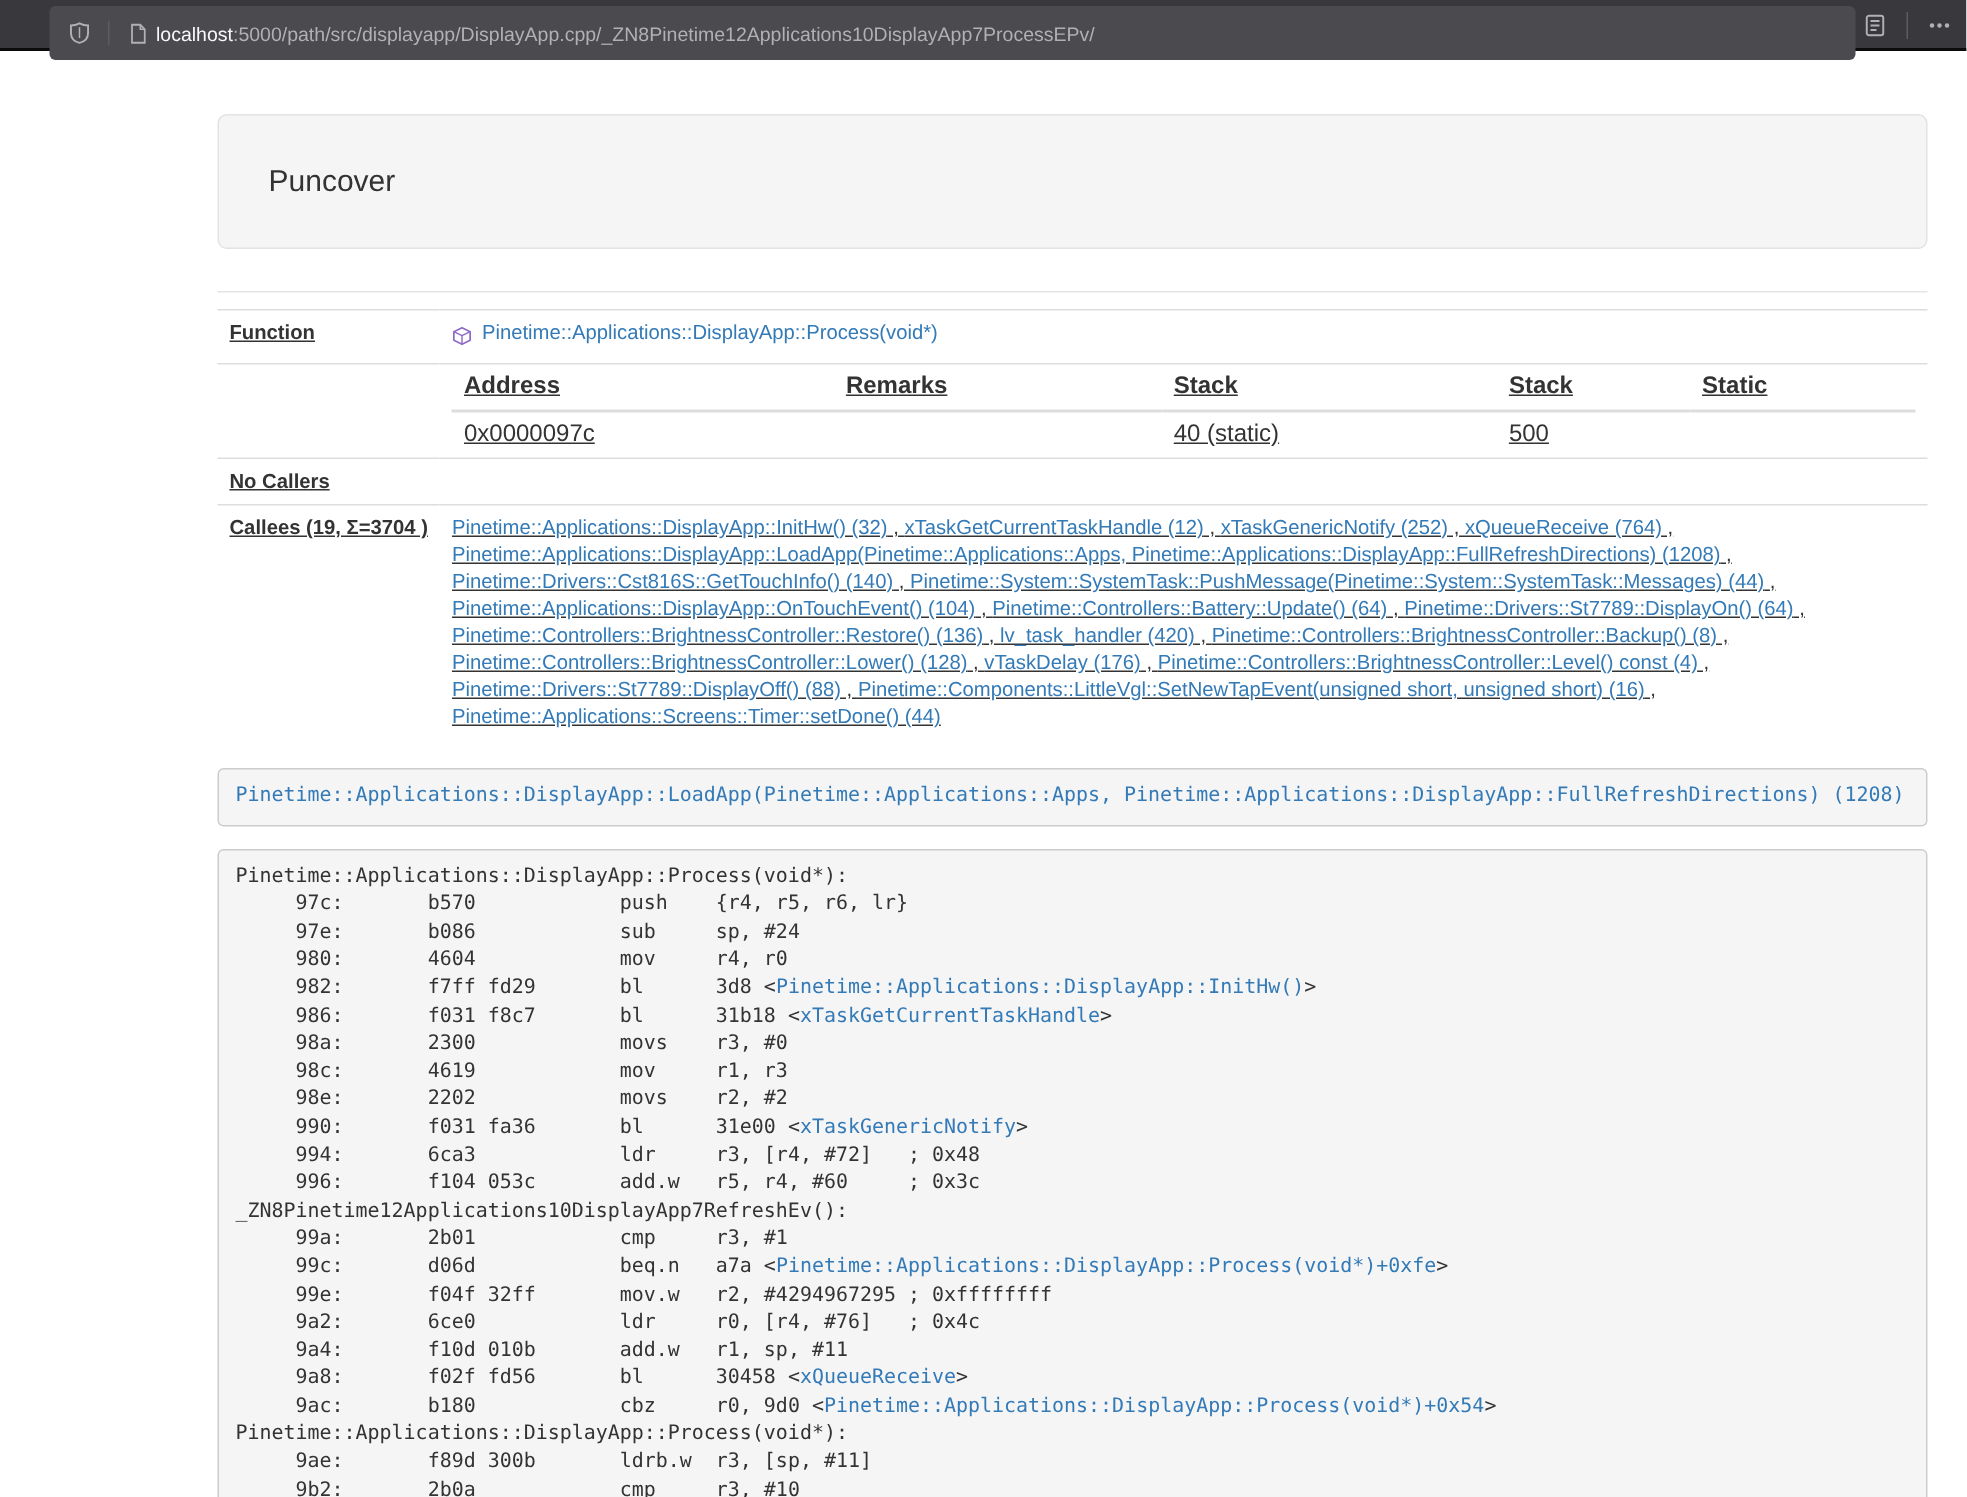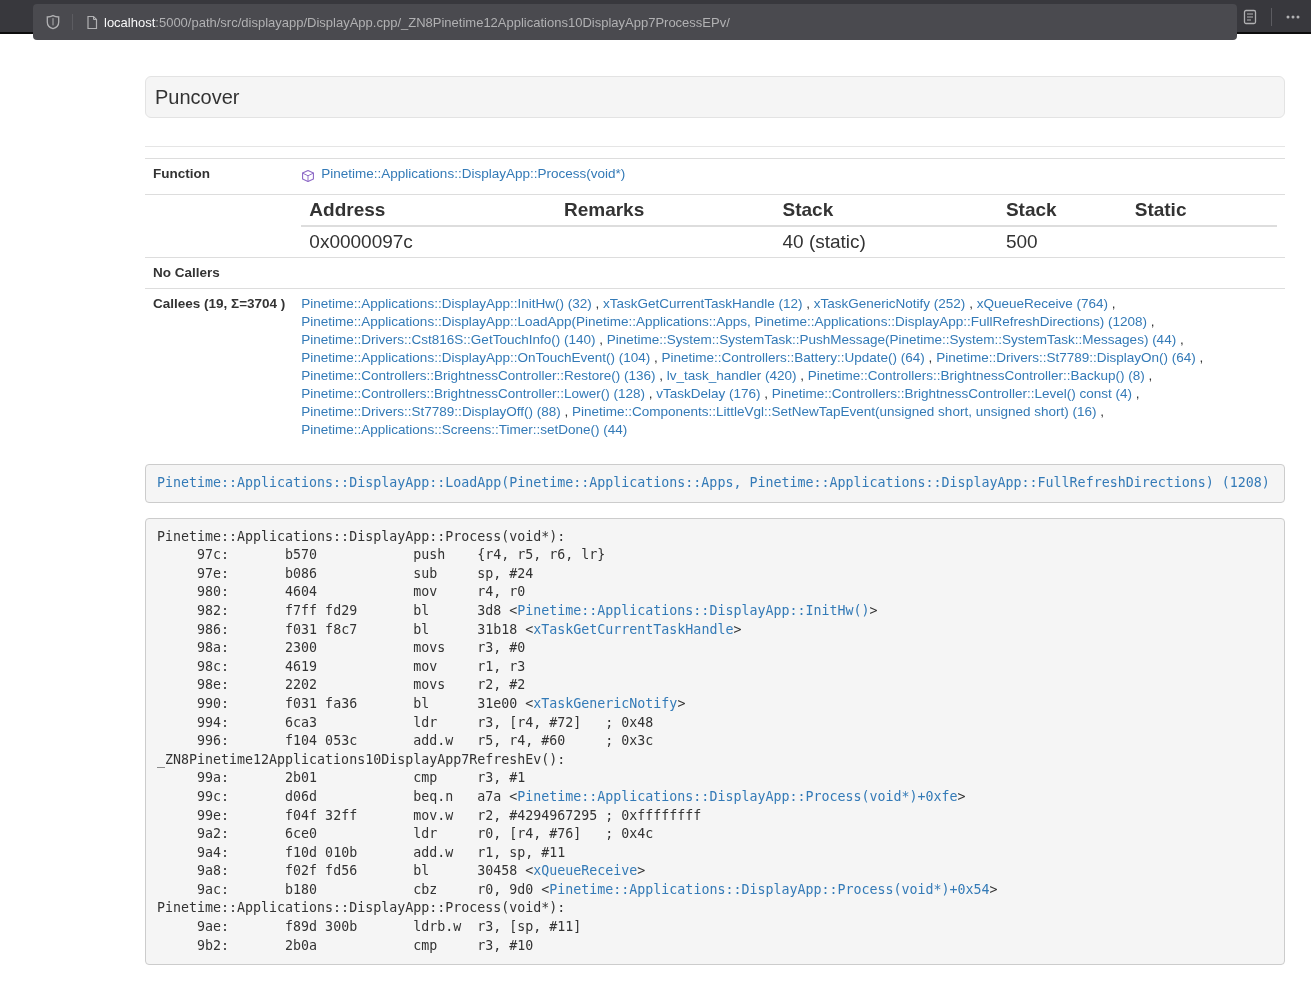--- a/index.html
+++ b/index.html
@@ -23,39 +23,39 @@
   .url-text .host { color:#f9f9fa; }
   .topbar-right { position:absolute; right:6px; top:0; height:34px; display:flex; align-items:center; }
   .tb-sep { width:1px; height:18px; background:#5c5c61; margin:0 9px; }
   .icon-btn { display:flex; align-items:center; justify-content:center; width:24px; height:24px; }
 
   
   .container { margin-left:145px; width:1140px; }
 
   .well {
     margin-top:42px; background:#f5f5f5; border:1px solid #e3e3e3;
-    border-radius:6px; padding:9px;
+    border-radius:6px; padding:33px;
   }
   .well h1 { margin:0; font-size:20px; font-weight:400; line-height:22px; color:#333; }
 
   hr.rule { border:none; border-top:1px solid #e5e5e5; margin:28px 0 0 0; }
 
   .breadcrumb { margin-top:22px; font-size:14px; line-height:20px; }
   .bc-sep { color:#999; margin:0 4px; }
 
   
-  table.fn-table { margin-top:11px; width:100%; border-collapse:collapse; font-size:13.5px; }
+  table.fn-table { margin-top:11px; width:100%; border-collapse:collapse; font-size:13.5px;text-decoration:underline; }
   table.fn-table > tbody > tr > th,
   table.fn-table > tbody > tr > td {
     border-top:1px solid #ddd; padding:6px 8px; text-align:left;
     vertical-align:top; line-height:18px;
   }
   table.fn-table > tbody > tr > th { width:133px; font-weight:bold; white-space:nowrap; }
   td.nested-cell { padding:0 8px !important; }
-  table.inner-table { width:100%; border-collapse:collapse; font-size:19px; }
+  table.inner-table { width:100%; border-collapse:collapse; font-size:16px; }
   table.inner-table th {
     padding:6px 8px; text-align:left; font-weight:bold;
     border-bottom:2px solid #ddd; line-height:18px;
   }
   table.inner-table td { padding:6px 8px; text-align:left; line-height:18px; }
   .fn-name { display:inline-flex; align-items:flex-end; gap:6px; }
   .callees { line-height:20px; }
   .callee-sep { color:#333; }
 
   

